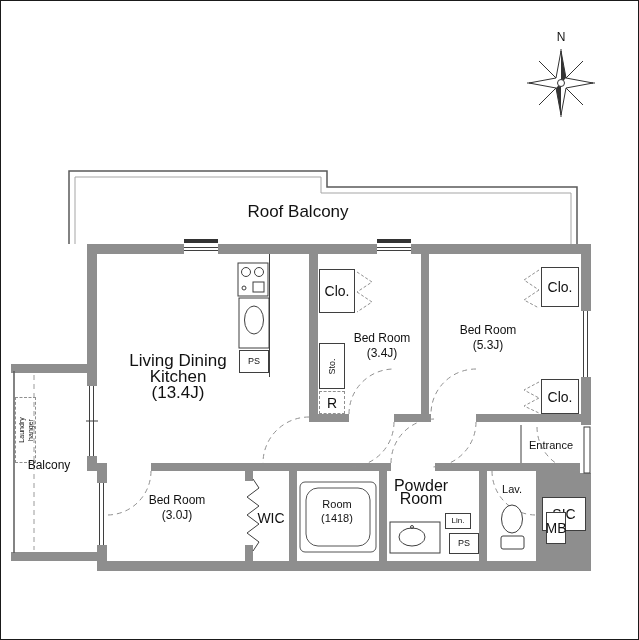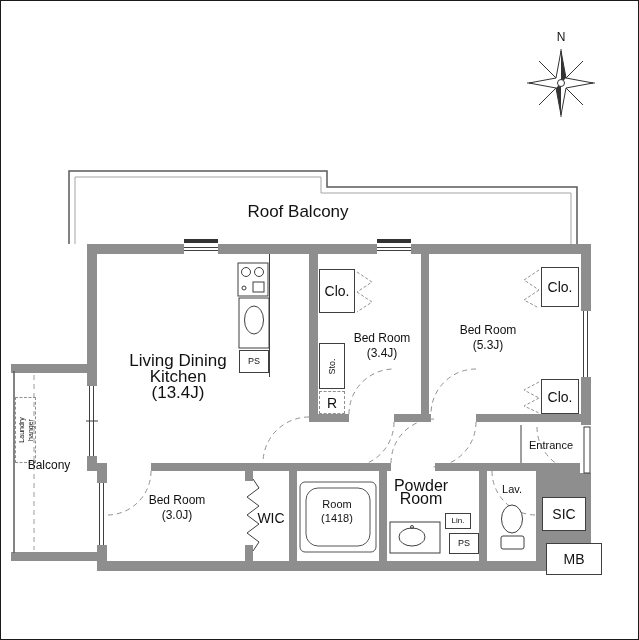--- a/index.html
+++ b/index.html
@@ -184,21 +184,21 @@
   </div>
   <div class="box f8" style="left:444px;top:512px;width:26px;height:16px">
     <span>Lin.</span>
   </div>
   <div class="box f9" style="left:448px;top:532px;width:30px;height:21px">
     <span>PS</span>
   </div>
   <div class="box f10" style="left:541px;top:496px;width:44px;height:34px">
     <span>SIC</span>
   </div>
-  <div class="box f10" style="left:545px;top:542px;width:56px;height:32px">
+  <div class="box f10" style="left:545px;top:511px;width:20px;height:32px">
     <span>MB</span>
   </div>
   <div class="box dashed" style="left:14px;top:396px;width:21px;height:66px">
     <div class="rot f7" style="text-align:center">
       <span>Laundry</span><br>
       <span>hanger</span>
     </div>
   </div>
 
   <div class="lbl f12" style="left:560px;top:29px">N</div>

